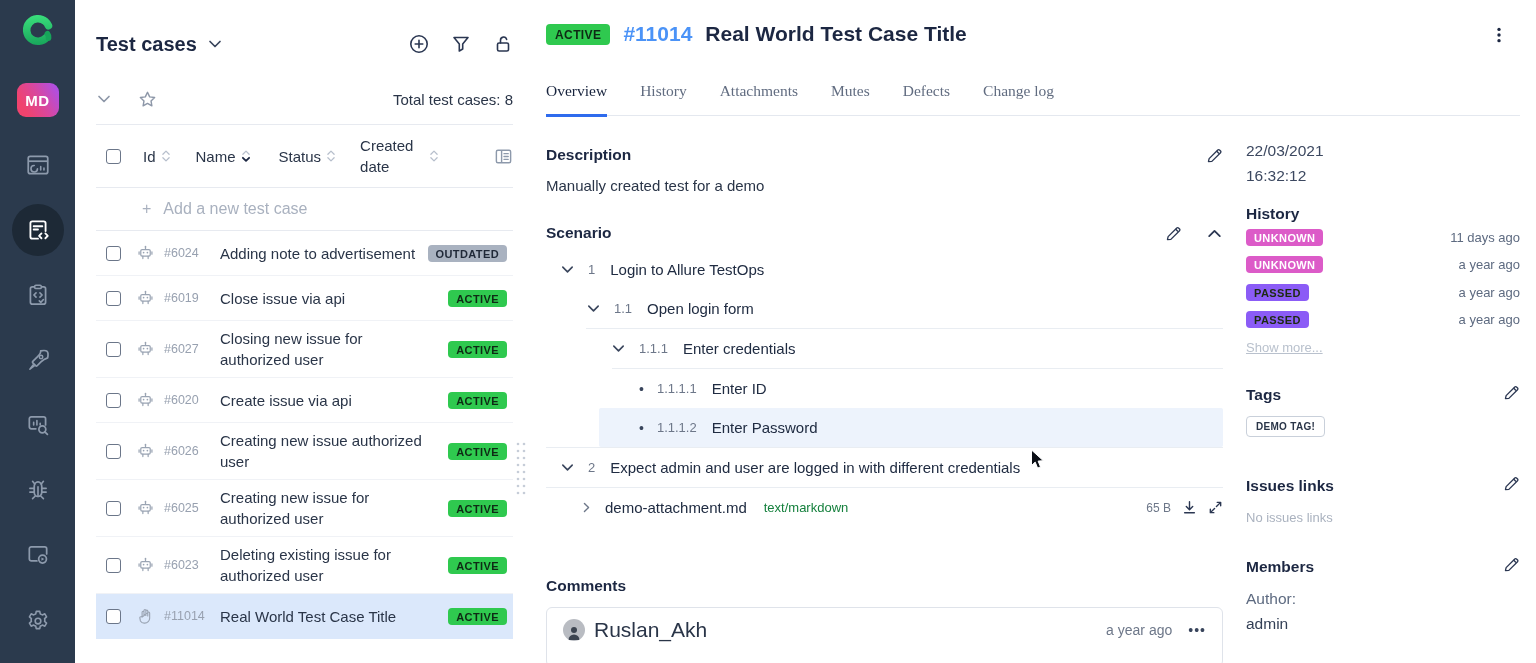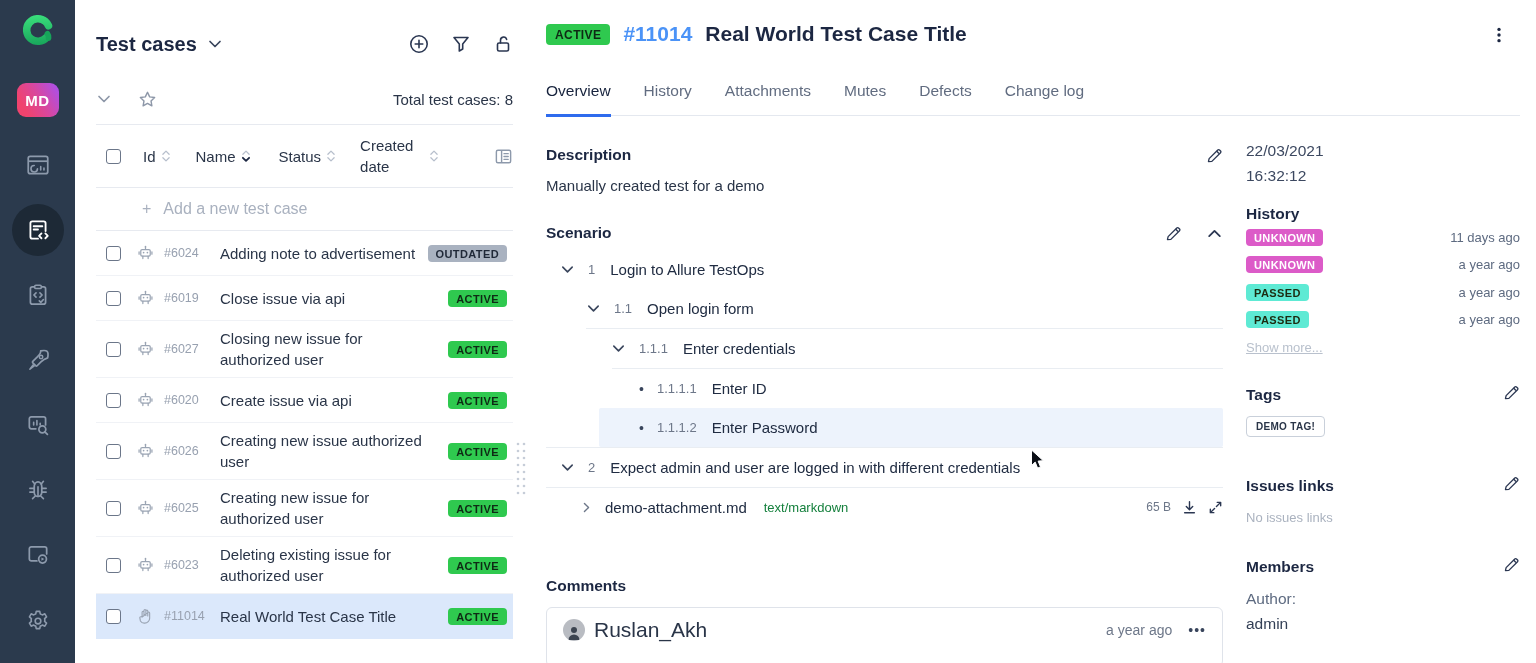--- a/index.html
+++ b/index.html
@@ -36,32 +36,32 @@
   .tc-row .cb { margin-left:10px; }
   .tc-type { width:17px; height:17px; margin-left:16px; color:#9aa4b3; flex:none; }
   .tc-id { margin-left:10px; width:50px; font-size:12.5px; color:#98a1b0; flex:none; }
   .tc-name { margin-left:6px; width:208px; font-size:15px; color:#2a3548; line-height:21px; }
   .tc-badge { margin-left:auto; }
   .tc-row.selected { background:#dbe8fb; border-bottom-color:#dbe8fb; }
   .badge { display:inline-block; padding:3px 8px 2px; border-radius:4px; font-size:11px; font-weight:bold; letter-spacing:.4px; white-space:nowrap; }
   .badge-active { background:#2fc94f; color:#0e2a14; }
   .badge-outdated { background:#a9b2c0; color:#1f2837; }
   .badge-unknown { background:#dc5bc8; color:#fff; }
-  .badge-passed { background:#5eead4; color:#1c2b10;text-align:center; }
+  .badge-passed { background:#8b5cf6; color:#1c2b10;text-align:center; }
 
   
   .drag-handle { position:absolute; left:515px; top:441px; cursor:col-resize; color:#c6cdd8; }
 
   
   .dt-header { position:absolute; left:546px; top:22px; display:flex; align-items:center; gap:13px; }
   .dt-id { font-size:21px; font-weight:bold; color:#4b93f7; }
   .dt-title { font-size:21px; font-weight:bold; color:#1c2742; }
   .kebab { position:absolute; left:1486px; top:22px; width:26px; height:26px; display:flex; align-items:center; justify-content:center; color:#1c2742; cursor:pointer; }
   .tabbar { position:absolute; left:546px; top:82px; width:974px; display:flex; gap:33px; border-bottom:1px solid #e4e8ef; }
-  .tab { padding-bottom:14px; font-size:15.5px; color:#616c80; cursor:pointer; }
+  .tab { padding-bottom:14px; font-size:15.5px; color:#616c80; cursor:pointer;font-family:Liberation Serif, serif; }
   .tab.active { color:#17233d; border-bottom:3px solid #2e6bed; margin-bottom:-2px; }
 
   
   .maincol { position:absolute; left:546px; top:130px; width:677px; }
   .sec-head { display:flex; align-items:center; }
   .sec-title { font-size:15.5px; font-weight:bold; color:#1c2742; }
   .sec-tools { margin-left:auto; display:flex; align-items:center; gap:24px; color:#2b3752; }
   .sec-tools svg { width:17px; height:17px; cursor:pointer; }
   .desc-head { margin-top:16px; }
   .desc-text { margin-top:13px; font-size:15px; color:#2a3548; }
@@ -75,21 +75,21 @@
   .ind0 { padding-left:14px; }
   .ind1 { padding-left:40px; }
   .ind2 { padding-left:65px; }
   .ind3 { padding-left:93px; }
   .step.highlight { margin-left:53px; padding-left:40px; background:#edf3fc; border-radius:2px; }
   .sdiv { height:1px; background:#e9edf2; }
   .attach-row { display:flex; align-items:center; height:39px; border-top:1px solid #e9edf2; padding-left:34px; }
   .attach-row .chev { width:13px; height:13px; color:#6d7789; cursor:pointer; }
   .attach-name { margin-left:12px; font-size:15px; color:#202c42; }
   .attach-mime { margin-left:17px; font-size:13px; color:#15803d; }
-  .attach-tools { margin-left:auto; display:flex; align-items:center; gap:11px; color:#2b3752; }
+  .attach-tools { margin-left:auto; display:flex; align-items:flex-end; gap:11px; color:#2b3752; }
   .attach-size { font-size:12px; color:#6d7789; }
   .attach-tools svg { width:15px; height:15px; cursor:pointer; }
   .comments-head { margin-top:51px; }
   .comment-box { margin-top:12px; border:1px solid #dfe3ea; border-radius:6px; padding:10px 16px; height:60px; }
   .comment-top { display:flex; align-items:center; }
   .c-avatar { width:22px; height:22px; border-radius:50%; background:#b9bcc2; overflow:hidden; display:flex; align-items:flex-end; justify-content:center; flex:none; }
   .c-avatar svg { width:16px; height:16px; color:#3c4450; }
   .c-author { margin-left:9px; font-size:21px; color:#2a3548; }
   .c-time { margin-left:auto; font-size:14px; color:#6d7789; }
   .c-menu { margin-left:16px; color:#39455c; font-size:14px; letter-spacing:1px; cursor:pointer; }

